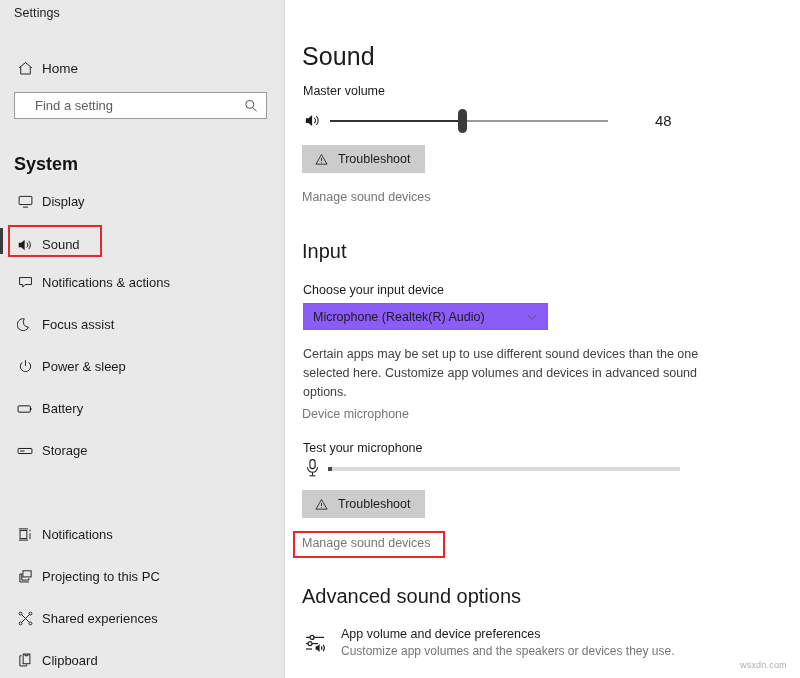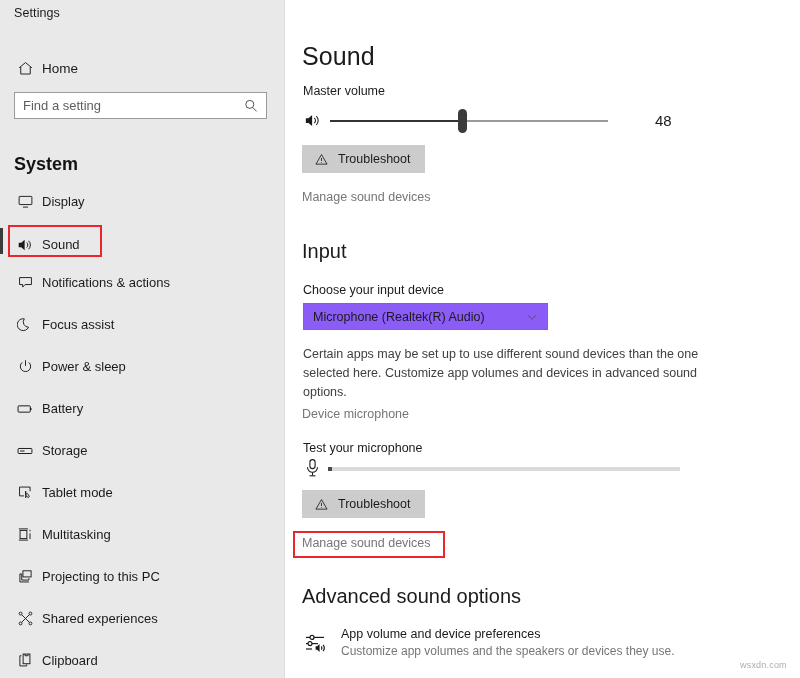--- a/index.html
+++ b/index.html
@@ -66,21 +66,21 @@
     background: #ffffff;
     border: 1px solid #9b9b9b;
     display: flex; align-items: center;
   }
   #search-input {
     border: 0; outline: 0;
     background: transparent;
     font-family: "Liberation Sans", sans-serif;
     font-size: 13px;
     color: #4a4a4a;
-    padding: 0 8px;
+    padding: 0 20px;
     width: 218px; height: 36px;
   }
   #search-input::placeholder { color: #5e5e5e; opacity: 1; }
   #search-icon {
     position: absolute;
     right: 7px; top: 5px;
     width: 16px; height: 16px;
     color: #4a4a4a;
   }
 
@@ -376,42 +376,32 @@
     <div class="nav-row" style="top:434px">
       <span class="nav-icon">
         <svg width="18" height="18" viewBox="0 0 20 20" fill="none" stroke="currentColor" stroke-width="1.1">
           <rect x="2.3" y="7.2" width="15.4" height="5.6" rx="1"></rect>
           <path d="M4.6 10 H9.5"></path>
         </svg>
       </span>
       <span class="nav-label">Storage</span>
     </div>
 
-    <div class="nav-row" style="top:476px">
-      <span class="nav-icon">
-        <svg width="17" height="17" viewBox="0 0 20 20" fill="none" stroke="currentColor" stroke-width="1.1">
-          <path d="M3 3.6 H15.4 V8.5"></path>
-          <path d="M3 3.6 V14 H8.2"></path>
-          <path d="M10.2 8.3 V12.4 L12 11 L14.6 14.6 L12.9 16 L11 13.6 L10.2 16.1 Z" stroke-linejoin="round"></path>
-        </svg>
-      </span>
-      <span class="nav-label">Tablet mode</span>
-    </div>
 
     <div class="nav-row" style="top:518px">
       <span class="nav-icon">
         <svg width="17" height="17" viewBox="0 0 20 20" fill="none" stroke="currentColor" stroke-width="1.1">
           <rect x="3.6" y="5.2" width="8" height="9.6"></rect>
           <path d="M2.2 3.4 H12.9"></path>
           <path d="M2.2 16.6 H12.9"></path>
           <path d="M15.3 4.4 V6.2"></path>
           <path d="M15.3 8.6 V15.4"></path>
         </svg>
       </span>
-      <span class="nav-label">Multitasking</span>
+      <span class="nav-label">Notifications</span>
     </div>
 
     <div class="nav-row" style="top:560px">
       <span class="nav-icon">
         <svg width="17" height="17" viewBox="0 0 20 20" fill="none" stroke="currentColor" stroke-width="1.1">
           <rect x="7" y="3.3" width="9.6" height="7.2"></rect>
           <path d="M3.4 7 H5.6 V14.2 H14 V12"></path>
           <path d="M3.4 7 V16.4 H14"></path>
         </svg>
       </span>

